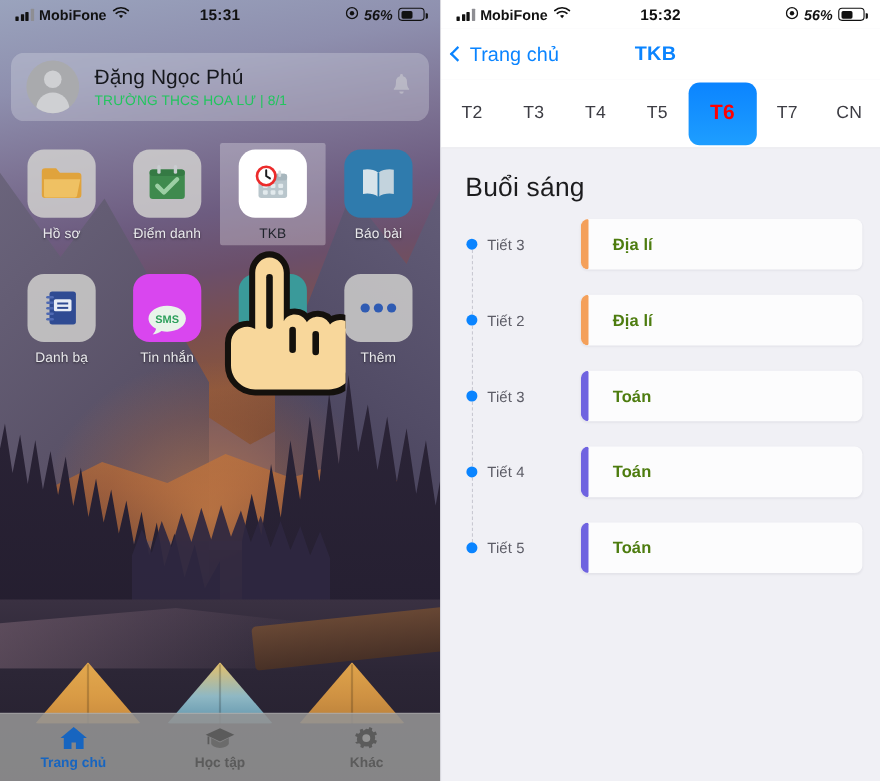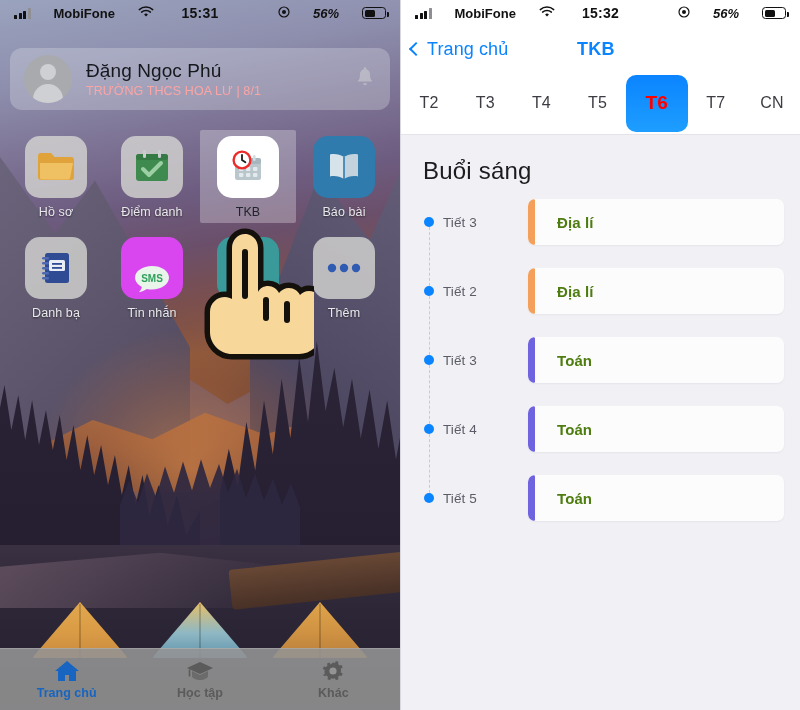--- a/index.html
+++ b/index.html
@@ -111,21 +111,21 @@
   .tent-3 .body { background: linear-gradient(180deg, #e0a44b 0%, #cf9243 55%, #b97f3a 100%); }
 
   
   .statusbar {
     position: relative; z-index: 6;
     height: 26px; width: 100%;
     display: flex; align-items: center;
     padding: 0 14px;
     font-size: 13px; font-weight: bold; color: #111;
   }
-  .sb-left, .sb-right { display: flex; align-items: center; gap: 23px; flex: 1; }
+  .sb-left, .sb-right { display: flex; align-items: center; gap: 5px; flex: 1; }
   .sb-right { justify-content: flex-end; font-style: italic; }
   .sb-center { flex: 0 0 auto; font-size: 14px; letter-spacing: .2px; }
   .sb-carrier { font-size: 13px; }
 
   .bars { display: inline-flex; align-items: flex-end; gap: 1.5px; height: 11px; }
   .bars i { width: 3px; background: #111; border-radius: .5px; display: block; }
   .bars i:nth-child(1){height:4px}
   .bars i:nth-child(2){height:6px}
   .bars i:nth-child(3){height:8px}
   .bars i:nth-child(4){height:11px; background:#8e8e93}
@@ -158,30 +158,30 @@
   .avatar .head {
     position:absolute; left:50%; top:9px; transform:translateX(-50%);
     width:16px; height:16px; border-radius:50%; background:#cfd0d3;
   }
   .avatar .torso {
     position:absolute; left:50%; top:29px; transform:translateX(-50%);
     width:30px; height:22px; border-radius:15px 15px 0 0; background:#cfd0d3;
   }
   .user-texts { margin-left: 14px; flex: 1; min-width: 0; }
   .user-name { font-size: 19px; color: #16181d; letter-spacing: .1px; }
-  .user-sub { font-size: 12.5px; color: #fca5a5; margin-top: 2px; letter-spacing: .1px; }
+  .user-sub { font-size: 12.5px; color: #22c55e; margin-top: 2px; letter-spacing: .1px; }
   .bell { width: 22px; height: 26px; position: relative; flex: 0 0 auto; opacity: .55; }
   .bell svg { width: 22px; height: 24px; display: block; }
 
   
   .app-grid {
     position: absolute; z-index: 4;
     left: 0; top: 130px; width: 400px;
     display: grid; grid-template-columns: repeat(4, 1fr);
-    row-gap: 8px;
+    row-gap: 20px;
     padding: 0 8px;
   }
   .app {
     display: flex; flex-direction: column; align-items: center;
     padding: 6px 0 4px 0;
   }
   .app.selected { background: rgba(255,255,255,.28); border-radius: 2px; }
   .app-icon {
     width: 62px; height: 62px; border-radius: 15px;
     display: flex; align-items: center; justify-content: center;

